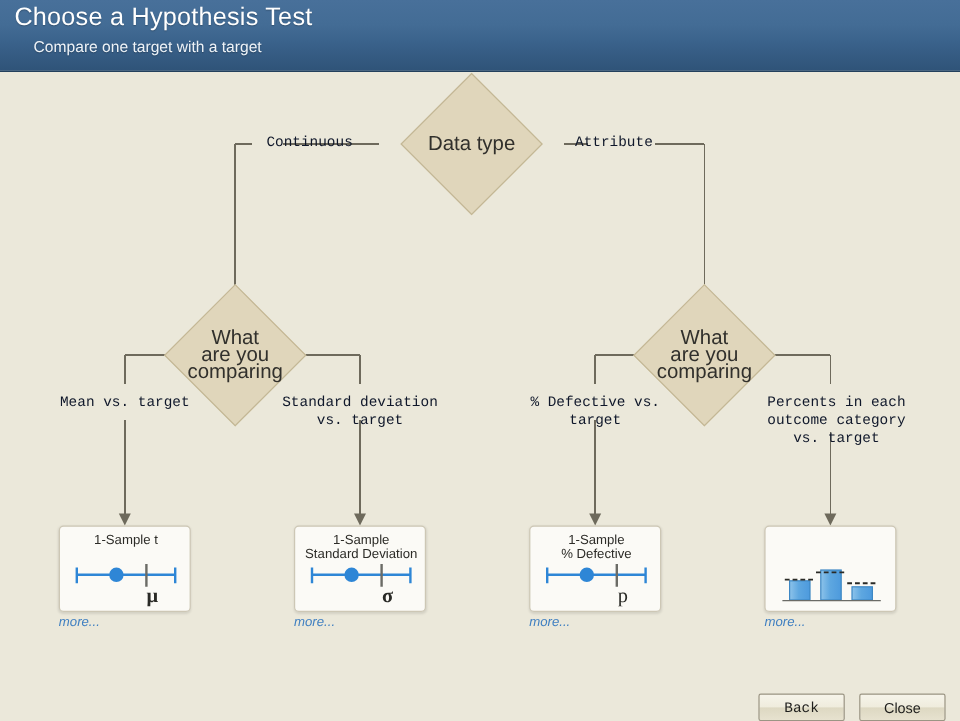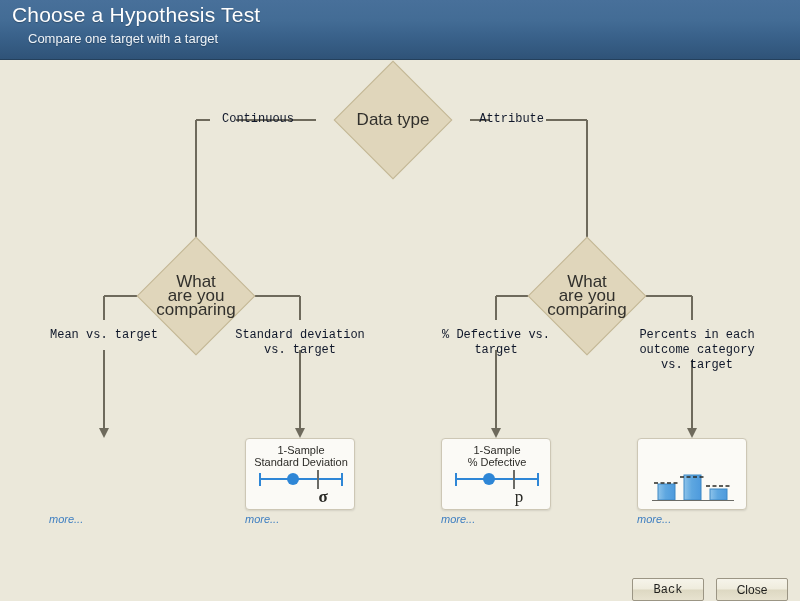--- a/index.html
+++ b/index.html
@@ -178,20 +178,34 @@
 
     <div class="flow-label" style="left:235px; top:268px; width:130px;">Standard deviation
 vs. target</div>
     <div class="flow-label" style="left:39px; top:268px; width:130px;">Mean vs. target</div>
     <div class="flow-label" style="left:436px; top:268px; width:120px;">% Defective vs.
 target</div>
     <div class="flow-label" style="left:633px; top:268px; width:128px;">Percents in each
 outcome category
 vs. target</div>
 
+    <div class="card" style="left:49px; top:378px;">
+      <div class="card-title">1-Sample t</div>
+      <svg class="card-art" viewBox="0 0 110 40" width="110" height="40">
+        <g stroke="#2e86d6" stroke-width="2" fill="none">
+          <line x1="14" y1="14" x2="96" y2="14"></line>
+          <line x1="14" y1="8" x2="14" y2="21"></line>
+          <line x1="96" y1="8" x2="96" y2="21"></line>
+        </g>
+        <line x1="72" y1="5" x2="72" y2="24" stroke="#6b6b66" stroke-width="2"></line>
+        <circle cx="47" cy="14" r="6" fill="#2e86d6"></circle>
+      </svg>
+      <div style="position:absolute; left:60px; top:48px; width:34px; text-align:center;
+                  font-family:'Liberation Serif', serif; font-size:17px; font-weight:bold; color:#2a2a26;">μ</div>
+    </div>
     <a class="more-link" style="left:49px; top:453px;">more...</a>
 
     <div class="card" style="left:245px; top:378px;">
       <div class="card-title">1-Sample
 Standard Deviation</div>
       <svg class="card-art" viewBox="0 0 110 40" width="110" height="40">
         <g stroke="#2e86d6" stroke-width="2" fill="none">
           <line x1="14" y1="14" x2="96" y2="14"></line>
           <line x1="14" y1="8" x2="14" y2="21"></line>
           <line x1="96" y1="8" x2="96" y2="21"></line>

